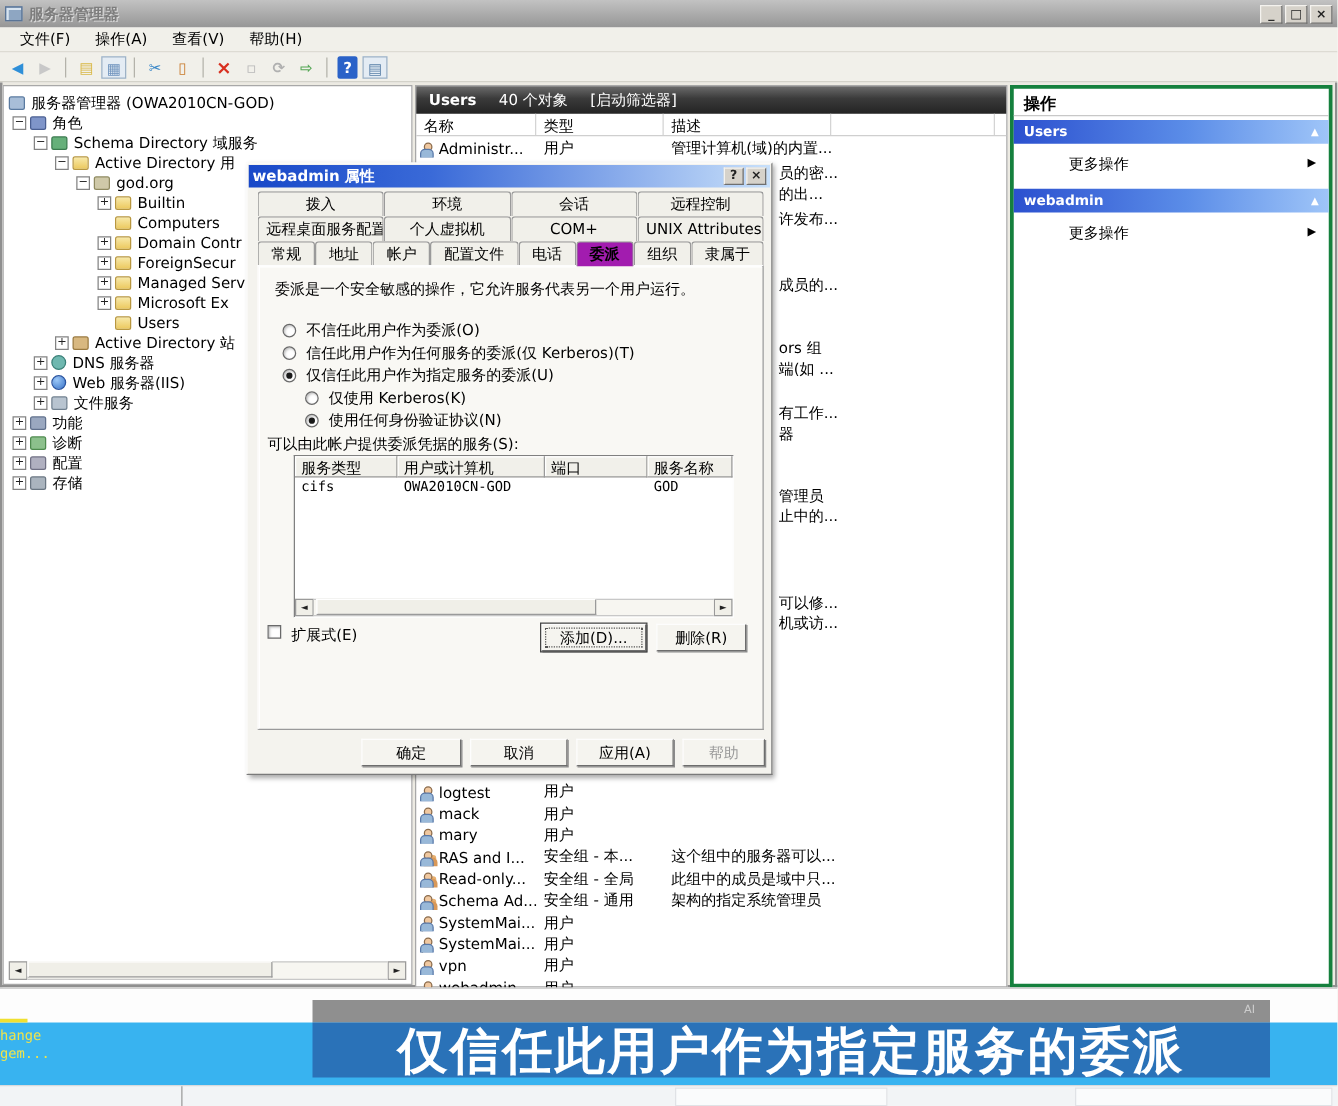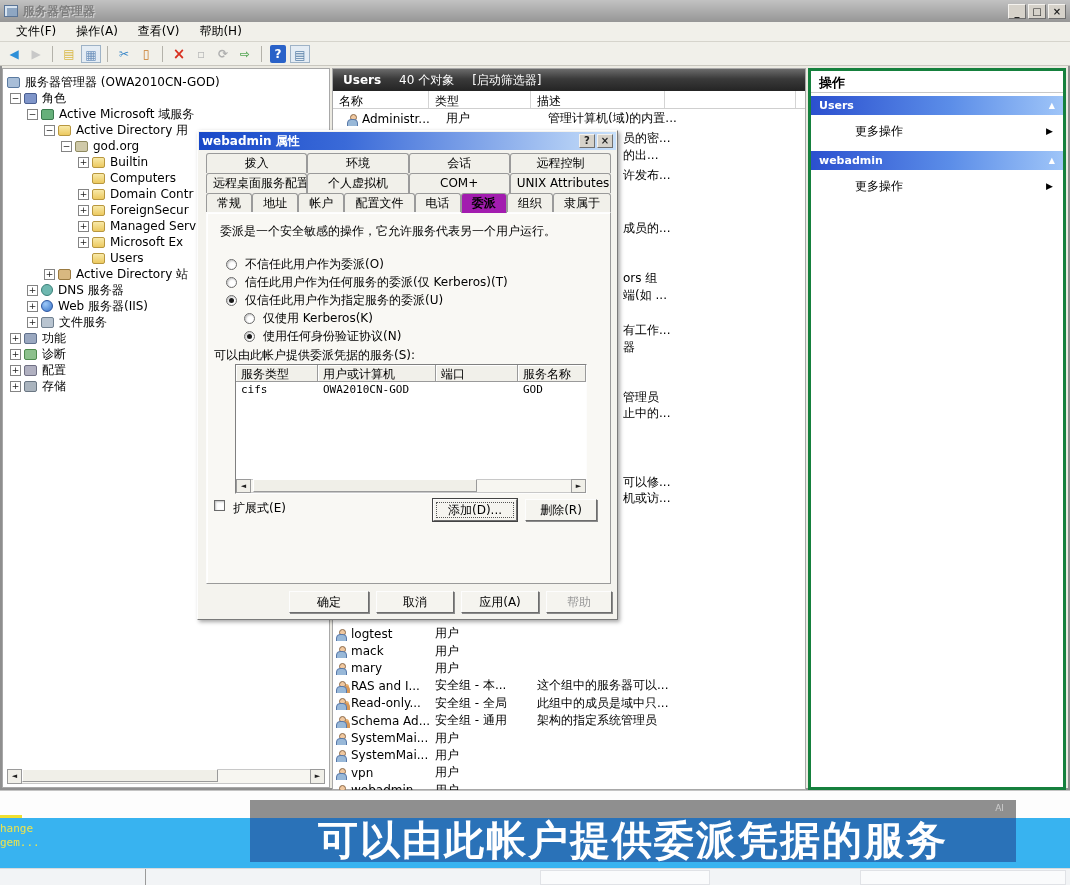--- a/index.html
+++ b/index.html
@@ -59,21 +59,21 @@
   .cell { overflow:hidden; white-space:nowrap; flex:none; }
   .c-name { width:96px; padding-left:18px; position:relative; }
   .c-type { width:102px; padding-left:6px; }
   .c-desc { width:260px; padding-left:6px; }
   .rowico { position:absolute; left:3px; top:2px; width:11px; height:13px; }
   .rowico::before { content:""; position:absolute; top:0; left:3px; width:5px; height:5px; border-radius:50%; background:#f0c8a0; border:1px solid #8a6a4a; }
   .rowico::after { content:""; position:absolute; bottom:0; left:0px; width:9px; height:6px; border-radius:4px 4px 0 0; background:#98b8d8; border:1px solid #5878a8; }
   .rowico.group-icon::before { box-shadow:4px 2px 0 -1px #e8b070; }
   .rowico.group-icon::after { box-shadow:3px 0 0 #d89858; }
   .dis-mark { position:absolute; left:0; bottom:-2px; font-size:7px; line-height:7px; color:#111; }
-  #list-rows-top { left:11px; top:41px; width:436px; }
+  #list-rows-top { left:0; top:41px; width:436px; }
   #list-rows-bottom { left:0; top:556px; width:472px; }
   .frag { position:absolute; left:290px; white-space:nowrap; }
 
   
   #actions-panel { left:808px; top:68px; width:258px; height:722px; background:#fff; border:3px solid #15803d; }
   #actions-title { height:22px; border-bottom:1px solid #c8c8c8; font-weight:bold; font-size:13px; padding:3px 0 0 8px; }
   .act-bar { height:19px; margin-top:3px; background:linear-gradient(90deg,#2b50cf 0%,#5b8de8 55%,#9fc5f8 100%); color:#fff; font-weight:bold; font-size:11px; display:flex; align-items:center; padding:0 8px; }
   .act-bar .chev { margin-left:auto; font-size:8px; }
   .act-item { height:24px; display:flex; align-items:center; padding:0 10px 0 44px; margin-top:4px; margin-bottom:8px; }
   .act-item .arr { margin-left:auto; font-size:9px; }
@@ -172,21 +172,21 @@
         <span>服务器管理器 (OWA2010CN-GOD)</span>
       </div>
       <div class="tree-row" style="padding-left: 7px;">
         <span class="tg">−</span>
         <span class="ti roles-icon"></span>
         <span>角色</span>
       </div>
       <div class="tree-row" style="padding-left: 24px;">
         <span class="tg">−</span>
         <span class="ti ad-ds-icon"></span>
-        <span>Active Microsoft 域服务</span>
+        <span>Schema Directory 域服务</span>
       </div>
       <div class="tree-row" style="padding-left: 41px;">
         <span class="tg">−</span>
         <span class="ti folder-icon"></span>
         <span>Active Directory 用</span>
       </div>
       <div class="tree-row" style="padding-left: 58px;">
         <span class="tg">−</span>
         <span class="ti domain-icon"></span>
         <span>god.org</span>
@@ -486,19 +486,19 @@
 <div class="abs" id="white-strip"></div>
 <div class="abs" id="blue-band"></div>
 <div class="abs" id="yellow-line"></div>
 <div class="abs corner-txt" style="top:822px">hange</div>
 <div class="abs corner-txt" style="top:836px">gem...</div>
 <div class="abs" id="subtitle-overlay">
   <div id="sub-gray">
     <span id="ai-mark">AI</span>
   </div>
   <div id="sub-blue">
-    <span id="subtitle-text">可以由此帐户提供委派凭据的服务</span>
+    <span id="subtitle-text">仅信任此用户作为指定服务的委派</span>
   </div>
 </div>
 <div class="abs" id="bottom-strip"></div>
 <div class="abs" id="bs-line"></div>
 <div class="abs bs-box" style="left:540px;width:170px"></div>
 <div class="abs bs-box" style="left:860px;width:206px"></div>
 
 </body></html>

